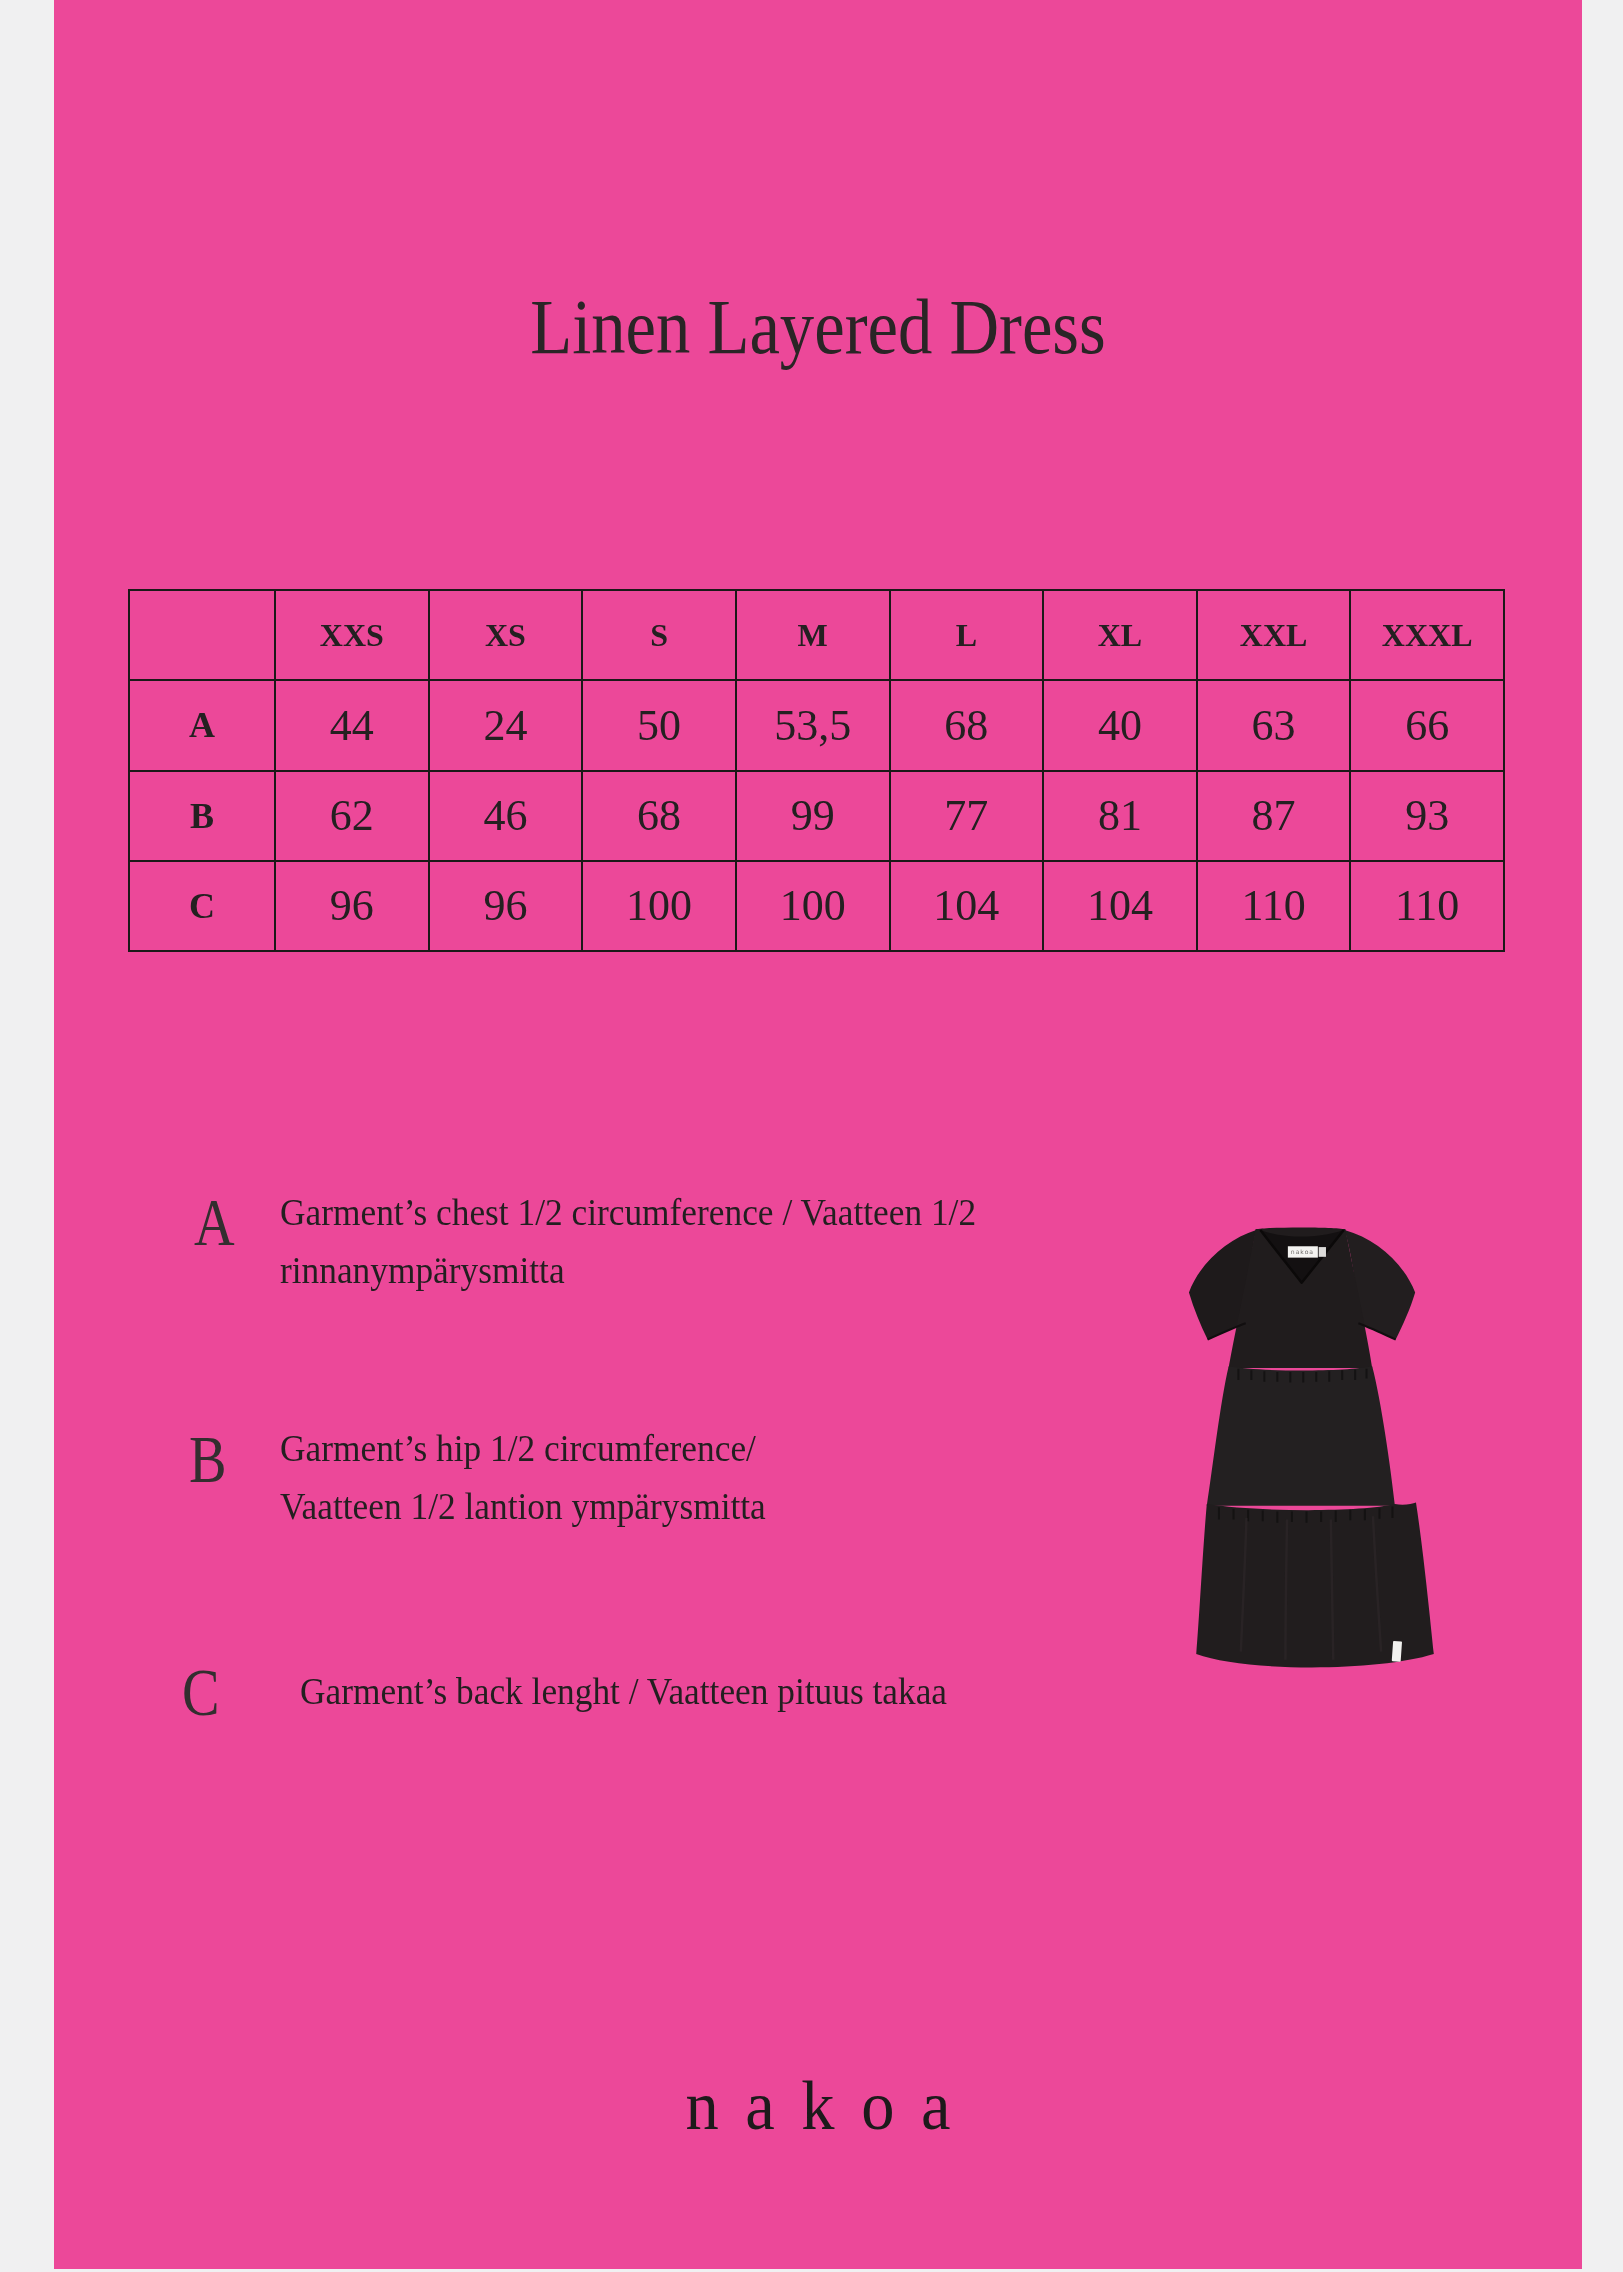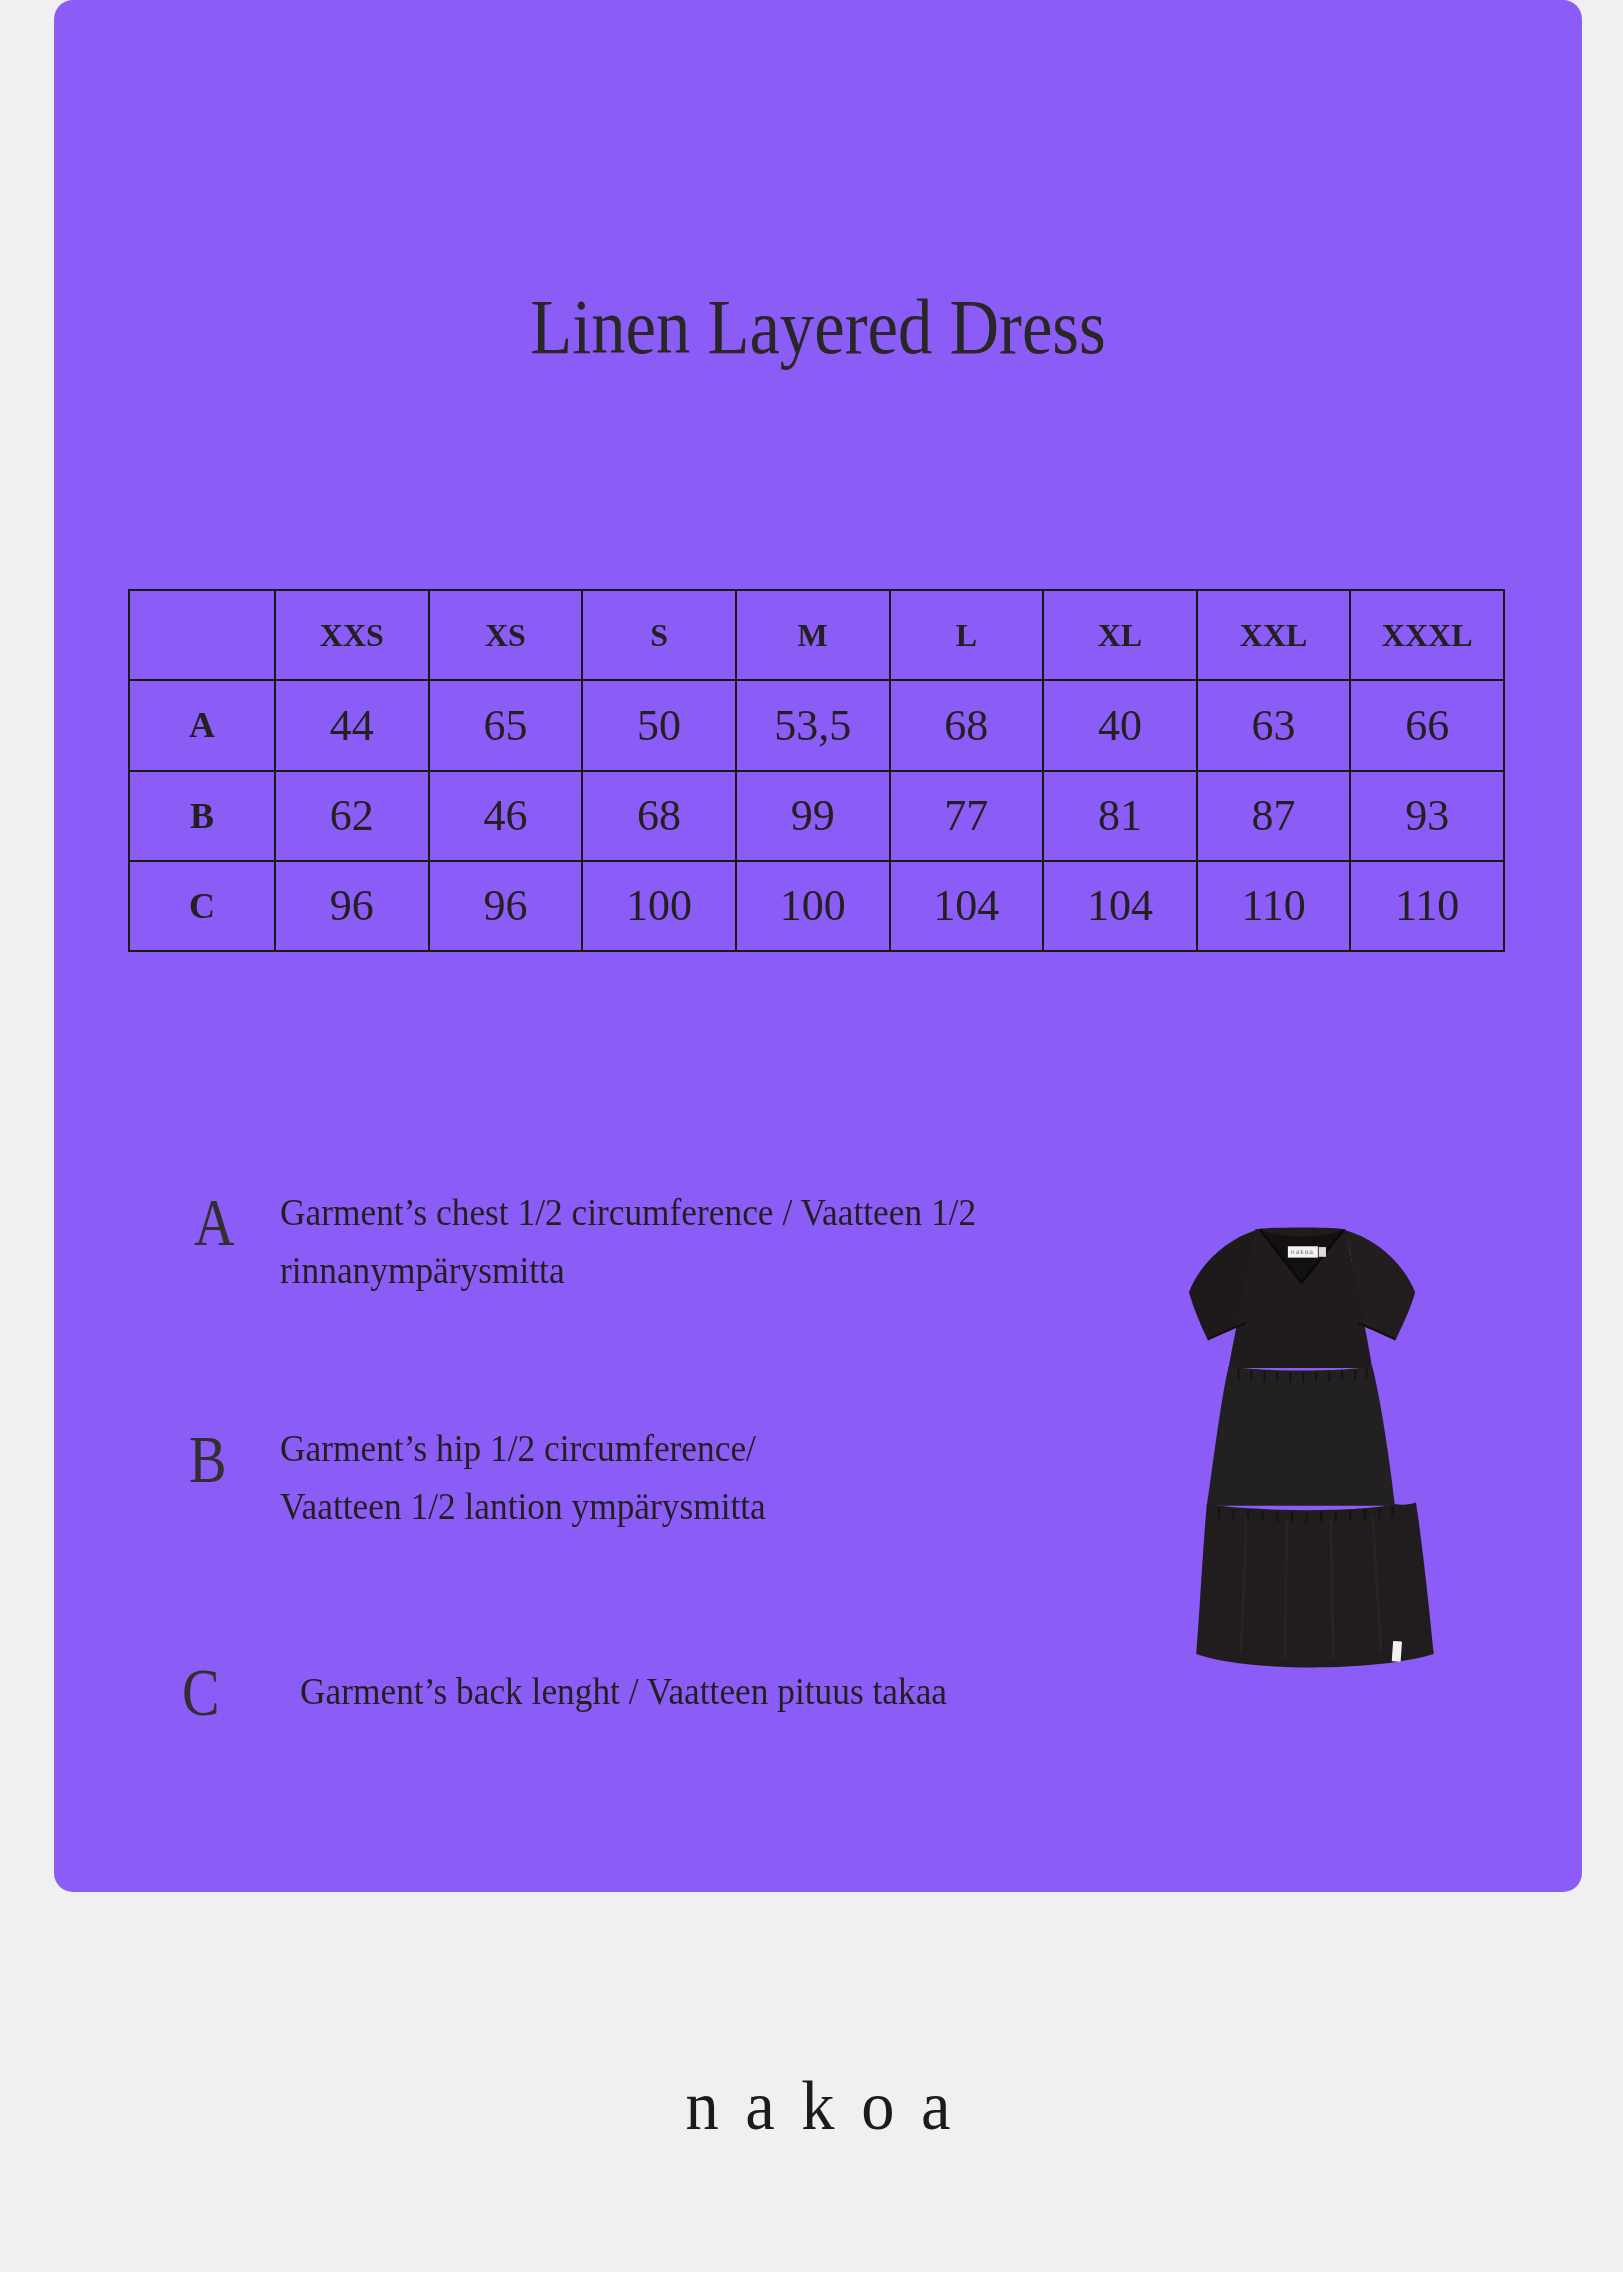--- a/index.html
+++ b/index.html
@@ -1,18 +1,18 @@
 <!DOCTYPE html>
 <html style="font-size:13px"><head>
 <meta charset="utf-8">
 <style>
   html,body{margin:0;padding:0;background:#f0f0f1;}
   .canvas{position:relative;width:1623px;height:2273px;background:#f0f0f1;overflow:hidden;
           font-family:"Liberation Serif","DejaVu Serif",serif;color:#272223;}
-  .paper{position:absolute;left:54px;top:0;width:1528px;height:1892px;background:#8b5cf6;border-radius:19px;}
+  .paper{position:absolute;left:54px;top:0;width:1528px;height:2269px;background:#ec4899;}
 
   
   .title{position:absolute;left:0;right:0;top:286px;margin:0;text-align:center;
          font-size:78px;line-height:81px;font-weight:400;color:#2a2526;
          transform:scaleX(.88);letter-spacing:0px;}
 
   
   .size-table{position:absolute;left:74px;top:589px;width:1377px;height:363px;
               border-collapse:collapse;table-layout:fixed;}
   .size-table td{border:2.4px solid #1b1918;text-align:center;vertical-align:middle;
@@ -71,21 +71,21 @@
           <td>S</td>
           <td>M</td>
           <td>L</td>
           <td>XL</td>
           <td>XXL</td>
           <td>XXXL</td>
         </tr>
         <tr>
           <td class="rowlabel">A</td>
           <td>44</td>
-          <td>65</td>
+          <td>24</td>
           <td>50</td>
           <td>53,5</td>
           <td>68</td>
           <td>40</td>
           <td>63</td>
           <td>66</td>
         </tr>
         <tr>
           <td class="rowlabel">B</td>
           <td>62</td>

